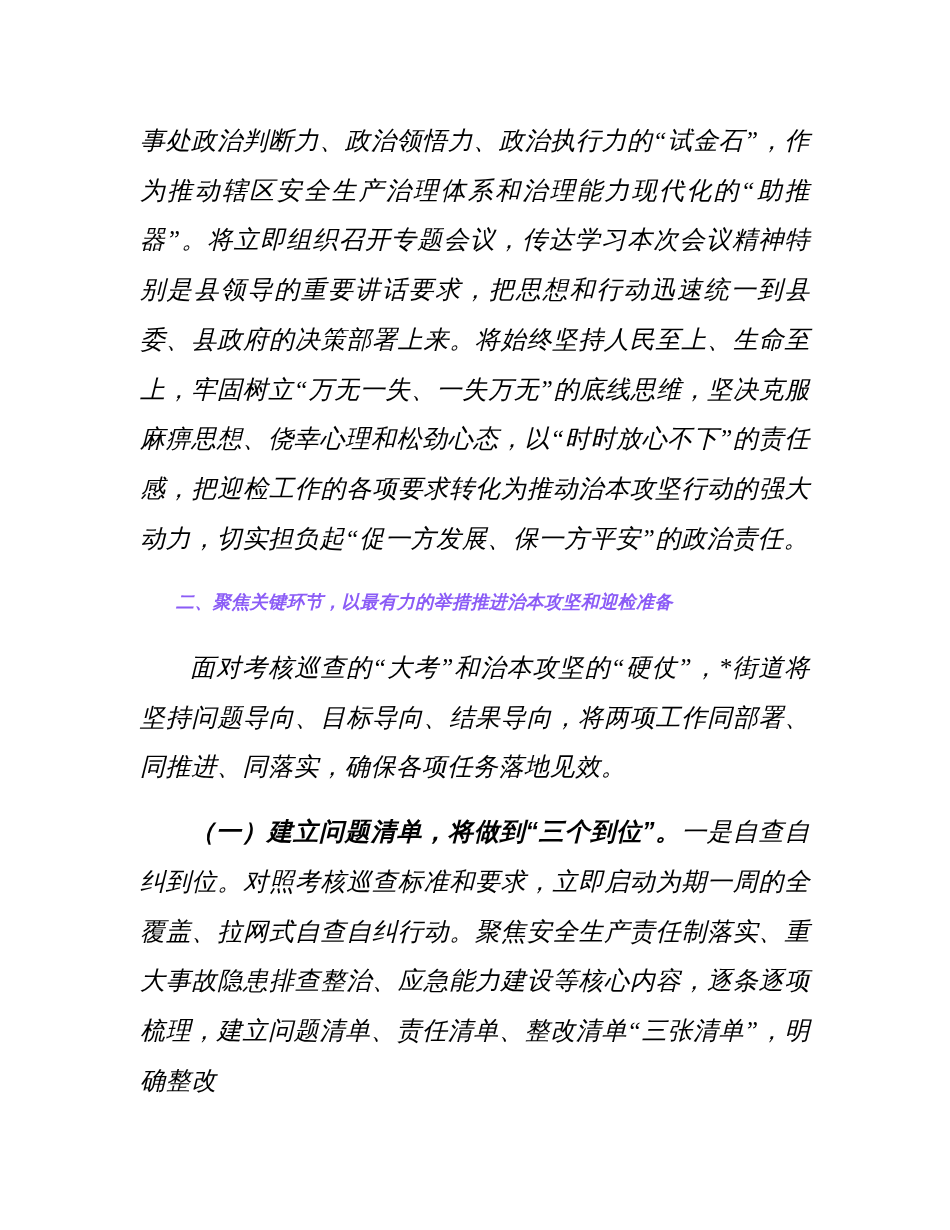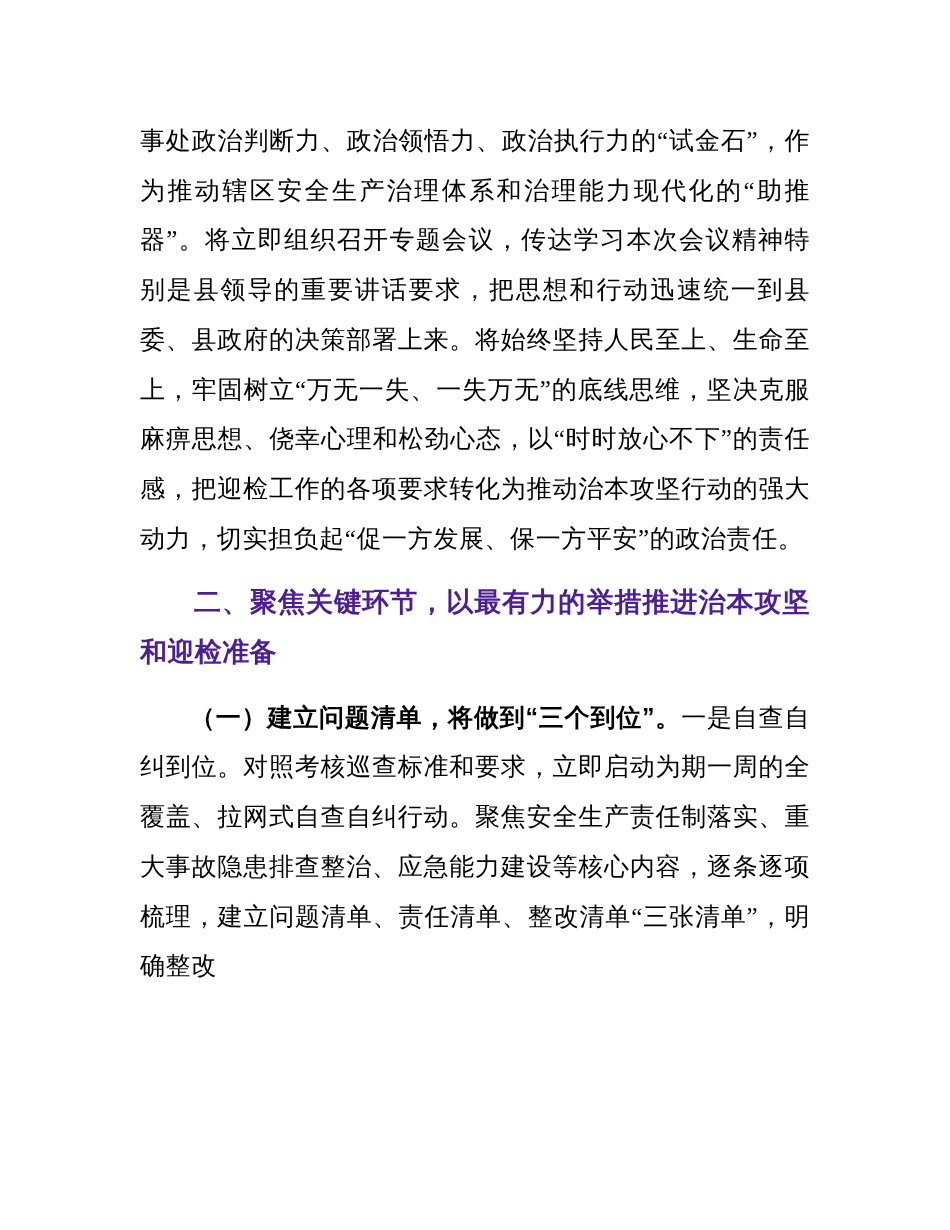--- a/index.html
+++ b/index.html
@@ -12,20 +12,21 @@
     width: 950px;
     height: 1230px;
     background: #ffffff;
     overflow: hidden;
   }
   .content {
     box-sizing: border-box;
     width: 950px;
     padding: 116px 140px 0 140px;
     color: #000000;
+    font-style: italic;
   }
   .body-para {
     margin: 0;
     font-family: "Liberation Serif", "DejaVu Serif", serif;
     font-weight: 400;
     font-size: 25px;
     line-height: 49.7px;
     letter-spacing: 0.6px;
     color: #000000;
     text-align: justify;
@@ -33,24 +34,24 @@
     text-indent: 2em;
     word-break: break-all;
   }
   .no-indent {
     text-indent: 0;
   }
   .heading {
     margin: 15px 0 15px 0;
     font-family: "Liberation Sans", "DejaVu Sans", sans-serif;
     font-weight: 700;
-    font-size: 27px;
+    font-size: 18px;
     line-height: 49.7px;
     letter-spacing: 0.4px;
-    color: #4c1d95;
+    color: #8b5cf6;
     text-align: justify;
     text-justify: inter-ideograph;
     text-indent: 2em;
     word-break: break-all;
   }
   .gap-before {
     margin-top: 15px;
   }
   .lead-bold {
     font-family: "Liberation Sans", "DejaVu Sans", sans-serif;
@@ -60,17 +61,18 @@
 </head>
 <body>
 
 <div class="page">
   <div class="content">
 
     <p class="body-para no-indent">事处政治判断力、政治领悟力、政治执行力的“试金石”，作为推动辖区安全生产治理体系和治理能力现代化的“助推器”。将立即组织召开专题会议，传达学习本次会议精神特别是县领导的重要讲话要求，把思想和行动迅速统一到县委、县政府的决策部署上来。将始终坚持人民至上、生命至上，牢固树立“万无一失、一失万无”的底线思维，坚决克服麻痹思想、侥幸心理和松劲心态，以“时时放心不下”的责任感，把迎检工作的各项要求转化为推动治本攻坚行动的强大动力，切实担负起“促一方发展、保一方平安”的政治责任。</p>
 
     <h2 class="heading">二、聚焦关键环节，以最有力的举措推进治本攻坚和迎检准备</h2>
 
+    <p class="body-para">面对考核巡查的“大考”和治本攻坚的“硬仗”，*街道将坚持问题导向、目标导向、结果导向，将两项工作同部署、同推进、同落实，确保各项任务落地见效。</p>
 
     <p class="body-para gap-before"><span class="lead-bold">（一）建立问题清单，将做到“三个到位”。</span><span>一是自查自纠到位。对照考核巡查标准和要求，立即启动为期一周的全覆盖、拉网式自查自纠行动。聚焦安全生产责任制落实、重大事故隐患排查整治、应急能力建设等核心内容，逐条逐项梳理，建立问题清单、责任清单、整改清单“三张清单”，明确整改</span></p>
 
   </div>
 </div>
 
 </body></html>

